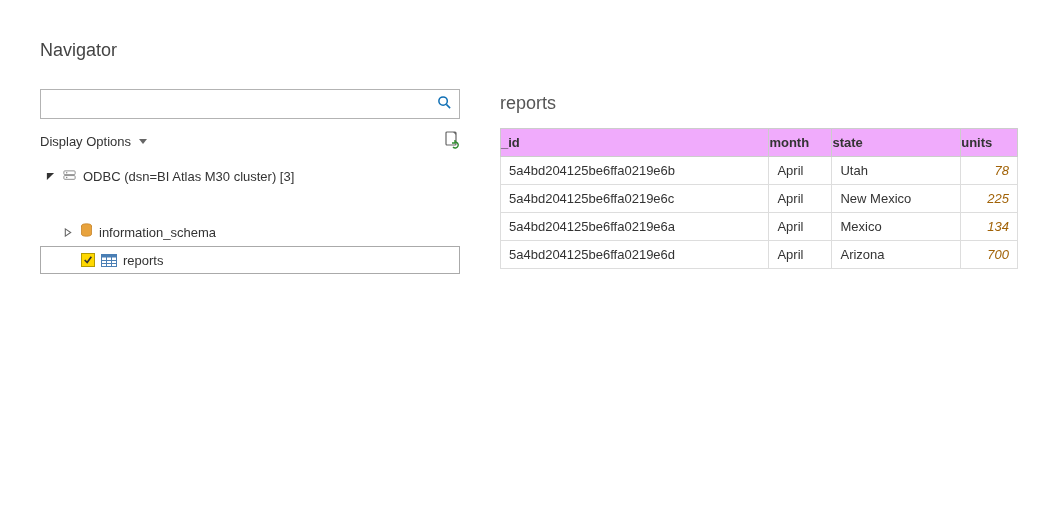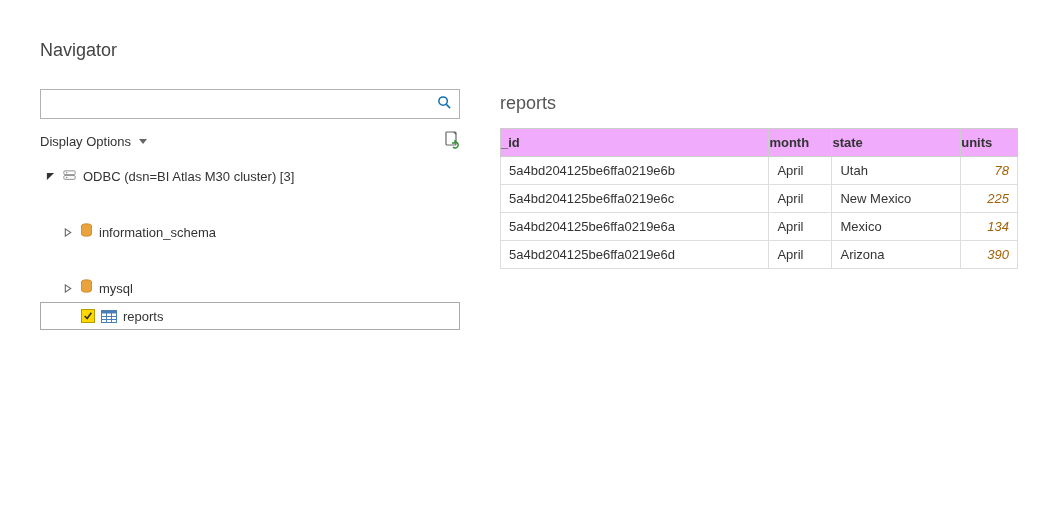--- a/index.html
+++ b/index.html
@@ -211,34 +211,20 @@
         </span>
         <span class="db-cyl">
           <svg width="13" height="15" viewBox="0 0 13 15">
             <ellipse cx="6.5" cy="3" rx="5" ry="2.2" fill="#e8a33d" stroke="#c7842a" stroke-width="0.8"></ellipse>
             <path d="M1.5 3 v8 a5 2.2 0 0 0 10 0 v-8" fill="#e8a33d" stroke="#c7842a" stroke-width="0.8"></path>
           </svg>
         </span>
         <span>information_schema</span>
       </div>
 
-      <div class="tree-row indent-1">
-        <span class="expander">
-          <svg width="8" height="9" viewBox="0 0 8 10">
-              <path d="M1 1 L7 5 L1 9 Z" fill="none" stroke="#666" stroke-width="1.2"></path>
-            </svg>
-        </span>
-        <span class="db-cyl">
-          <svg width="13" height="15" viewBox="0 0 13 15">
-            <ellipse cx="6.5" cy="3" rx="5" ry="2.2" fill="#e8a33d" stroke="#c7842a" stroke-width="0.8"></ellipse>
-            <path d="M1.5 3 v8 a5 2.2 0 0 0 10 0 v-8" fill="#e8a33d" stroke="#c7842a" stroke-width="0.8"></path>
-          </svg>
-        </span>
-        <span>mysql</span>
-      </div>
 
 
       <div class="tree-row indent-2 selected">
         <span class="checkbox">
           <svg width="10" height="10" viewBox="0 0 12 12">
               <path d="M2 6 L5 9 L10 2" fill="none" stroke="#333" stroke-width="2"></path>
             </svg>
         </span>
         <span class="table-icon">
           <svg width="16" height="13" viewBox="0 0 16 13">
@@ -283,18 +269,18 @@
           <tr>
             <td>5a4bd204125be6ffa0219e6a</td>
             <td>April</td>
             <td>Mexico</td>
             <td class="num">134</td>
           </tr>
           <tr>
             <td>5a4bd204125be6ffa0219e6d</td>
             <td>April</td>
             <td>Arizona</td>
-            <td class="num">390</td>
+            <td class="num">700</td>
           </tr>
         </tbody>
     </table>
   </div>
 </div>
 
 </body></html>

